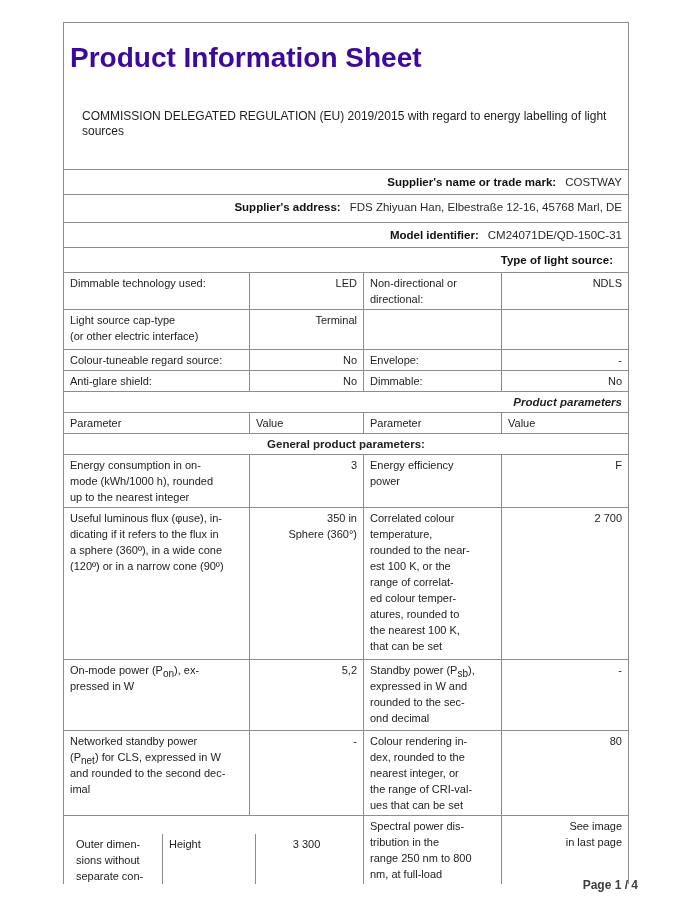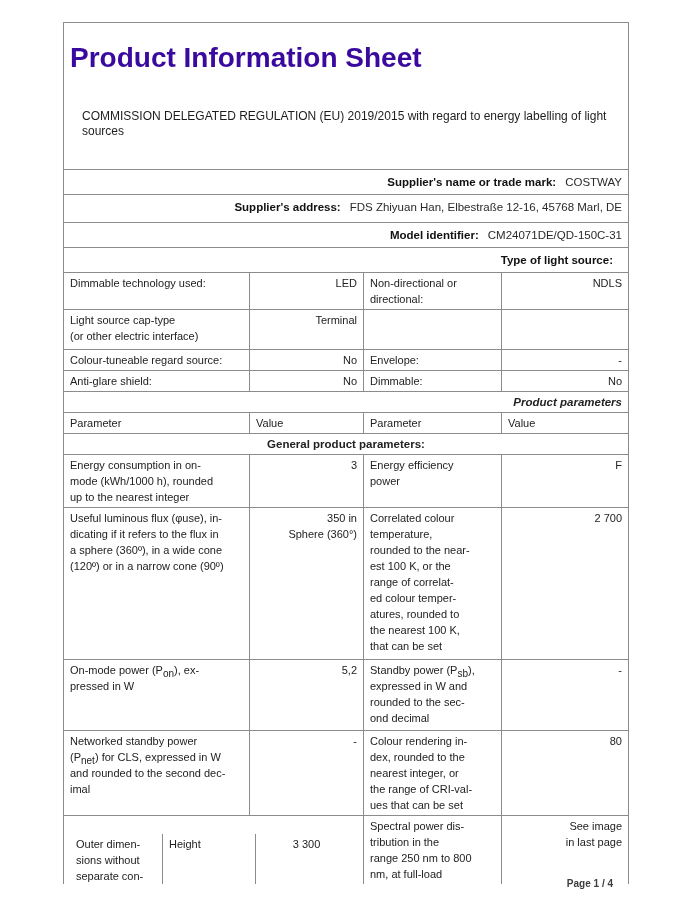--- a/index.html
+++ b/index.html
@@ -36,21 +36,21 @@
   
   td.dims-td { padding:0; }
   .dims { display:flex; height:114px; }
   .dims-label { width:80px; border-right:1px solid #8c8c8c; padding:2px 6px; white-space:pre-line; }
   .dims-grid { flex:1; display:flex; flex-direction:column; }
   .dim-row { display:flex; border-bottom:1px solid #8c8c8c; }
   .dim-row:last-child { border-bottom:none; flex:1; }
   .dim-name { width:80px; border-right:1px solid #8c8c8c; padding:2px 6px; }
   .dim-val { flex:1; text-align:center; padding:2px 6px; }
   .footer {
-    position:absolute; right:77px; top:878px; font-size:10px; color:#3d3d3d;
+    position:absolute; right:52px; top:878px; font-size:12px; color:#3d3d3d;
     font-weight:bold;
   }
 </style>
 </head>
 <body>
 
 <div class="sheet">
   <table class="grid">
     <colgroup>
         <col style="width:186px">

